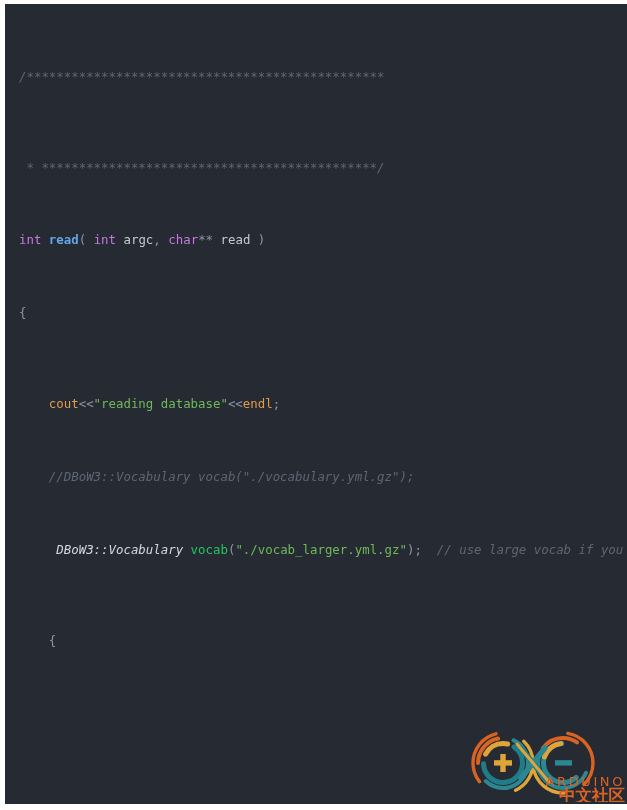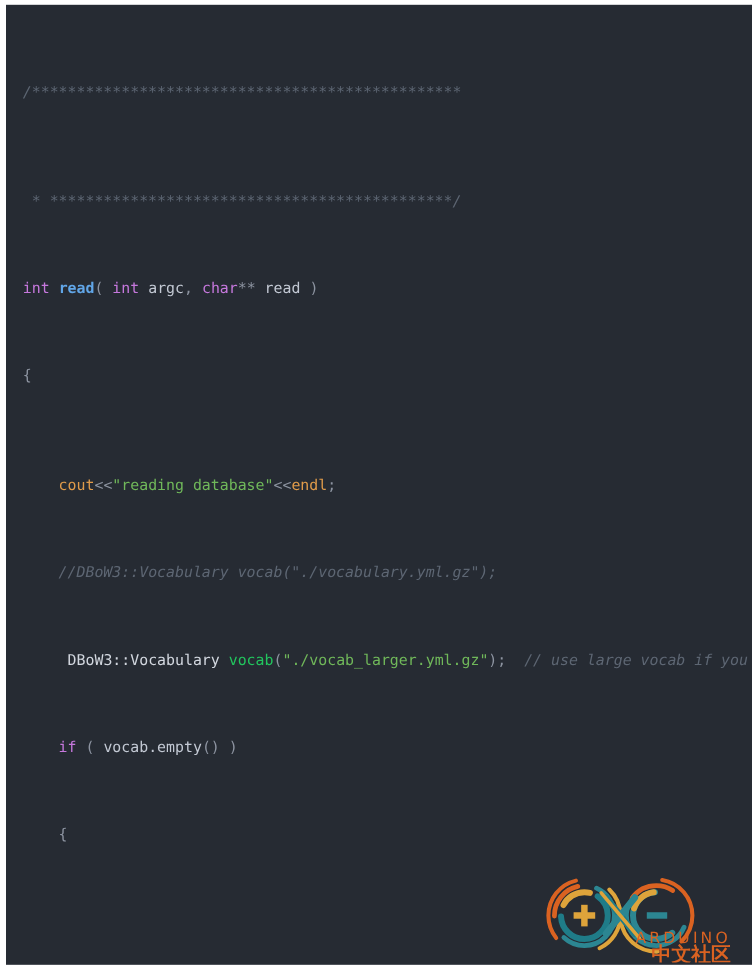--- a/index.html
+++ b/index.html
@@ -42,31 +42,31 @@
     height: 18.2px;
     padding-left: 14px;
     white-space: pre;
     overflow: hidden;
   }
 
   
   .cmt   { color: #5d6673; font-style: italic; }
   .kw    { color: #c678dd; font-weight: normal; }
   .fn    { color: #61a6e8; font-weight: bold; }
-  .typep { color: #d3d8e0; }
+  .typep { color: #d3d8e0; font-style: italic; }
   .str   { color: #70b85a; }
   .io    { color: #e09b4a; font-weight: normal; }
   .pun   { color: #8d94a1; }
   .plain { color: #c3c9d4; }
   .var   { color: #22c55e; text-align: right; }
 
   
   #watermark {
     position: absolute;
-    right: 16px;
+    right: 0;
     bottom: 2px;
     width: 168px;
     height: 74px;
     pointer-events: none;
     opacity: 0.97;
   }
   #watermark svg { display: block; }
 </style>
 </head>
 <body>
@@ -84,21 +84,20 @@
 
     <div class="ln"><span class="pun">{</span></div>
 
 
     <div class="ln">    <span class="io">cout</span><span class="pun">&lt;&lt;</span><span class="str">"reading database"</span><span class="pun">&lt;&lt;</span><span class="io">endl</span><span class="pun">;</span></div>
 
     <div class="ln">    <span class="cmt">//DBoW3::Vocabulary vocab("./vocabulary.yml.gz");</span></div>
 
     <div class="ln">     <span class="typep">DBoW3::Vocabulary </span><span class="var">vocab</span><span class="pun">(</span><span class="str">"./vocab_larger.yml.gz"</span><span class="pun">);</span><span class="plain">  </span><span class="cmt">// use large vocab if you want</span></div>
 
-    <div class="ln">    <span class="kw">if</span><span class="plain"> </span><span class="pun">(</span><span class="plain"> vocab.empty</span><span class="pun">()</span><span class="plain"> </span><span class="pun">)</span></div>
 
     <div class="ln">    <span class="pun">{</span></div>
 
     
 
     
 
     
 
     

